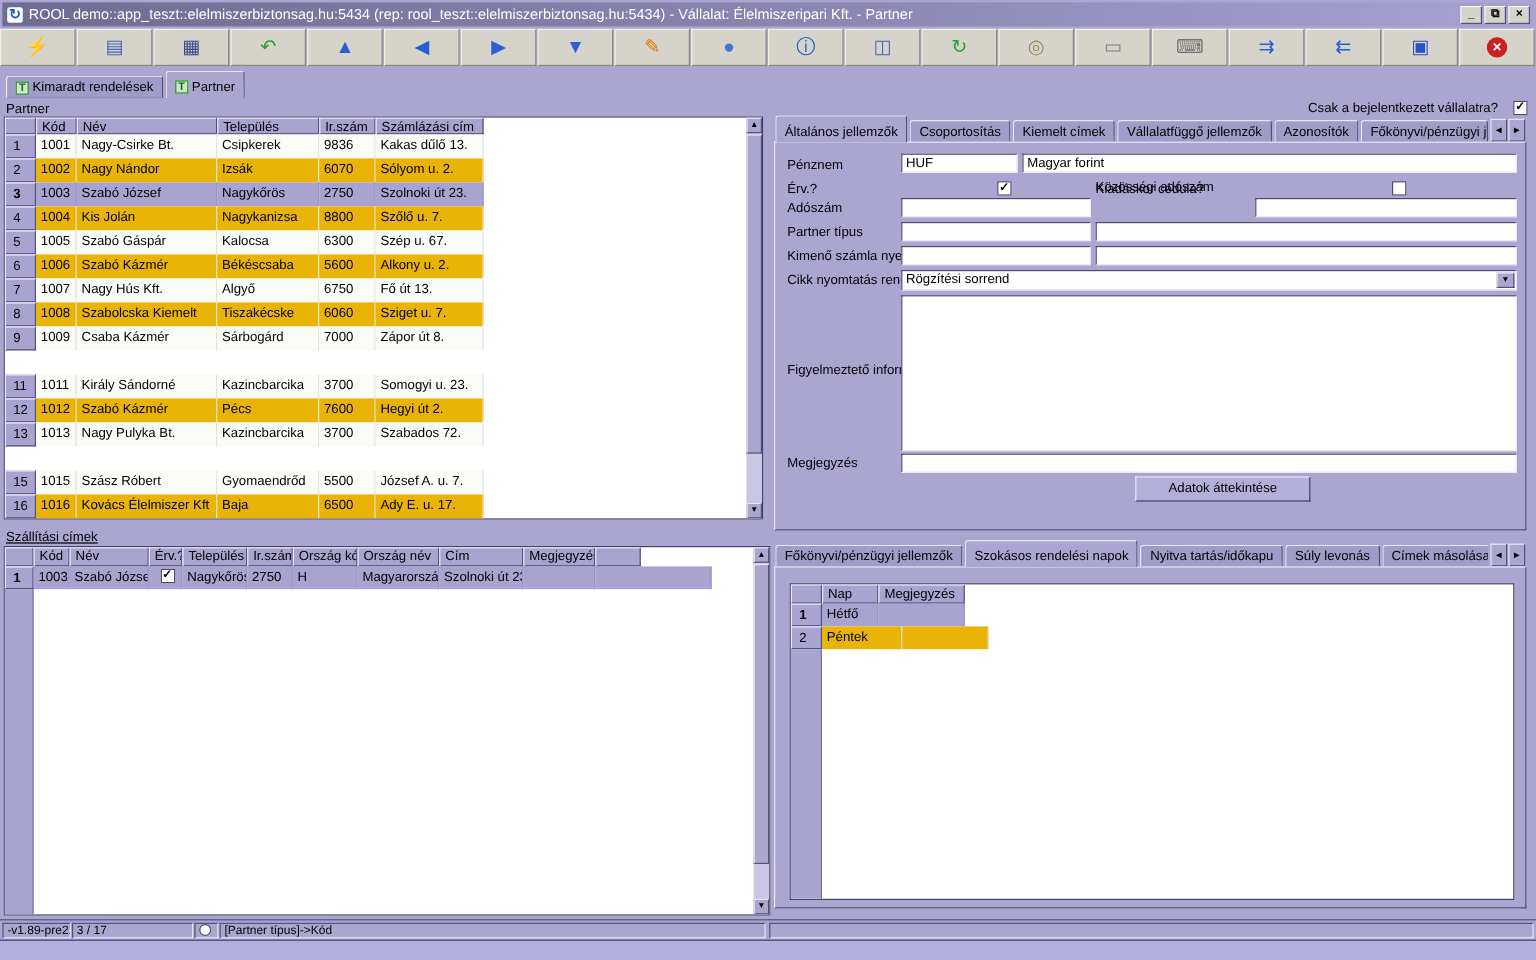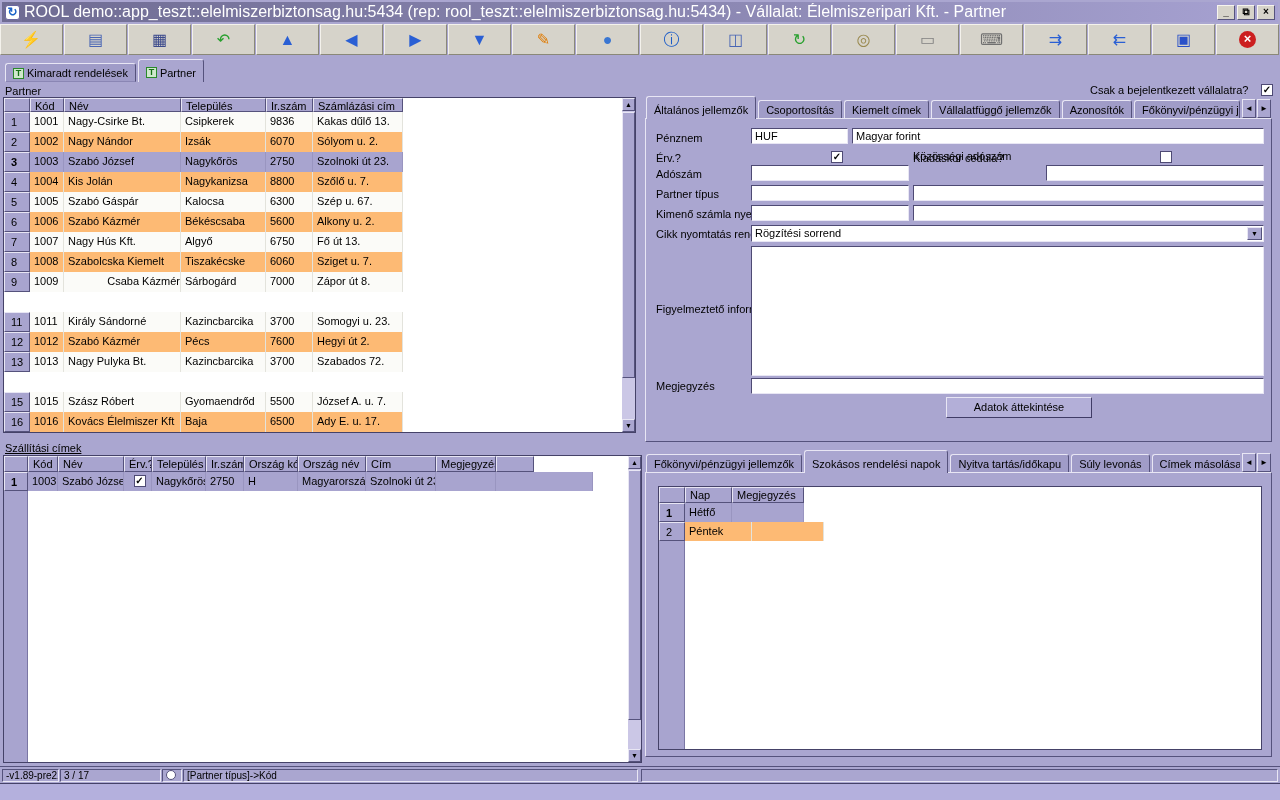--- a/index.html
+++ b/index.html
@@ -9,21 +9,21 @@
     background:#aaa6d0; font-family:"Liberation Sans", sans-serif;
     font-size:11px; color:#000;
   }
 
   
   .titlebar { position:absolute; left:2px; top:2px; width:1276px; height:20px;
     background:linear-gradient(90deg,#6f6c93 0%,#8b87b2 55%,#a7a2d2 100%);
     display:flex; align-items:center; padding:0 3px; }
   .logo { width:15px; height:15px; background:#fff; border:1px solid #6a66a0; border-radius:3px;
     color:#1b62c8; font-weight:bold; font-size:12px; line-height:13px; text-align:center; margin-right:4px; flex:none; }
-  .title-text { color:#fff; font-size:16px; white-space:nowrap; overflow:hidden; flex:1; }
+  .title-text { color:#fff; font-size:12px; white-space:nowrap; overflow:hidden; flex:1; }
   .winbtn { width:18px; height:15px; background:#d6d3ca; border:1px solid;
     border-color:#f6f4ee #55527c #55527c #f6f4ee; font-size:10px; line-height:12px;
     text-align:center; font-weight:bold; color:#000; margin-left:2px; flex:none; }
 
   
   .toolbar { position:absolute; left:0; top:23px; width:1280px; height:33px; display:flex; }
   .tool { flex:1; height:31px; margin:1px 1px 0 0; background:#d6d3ca; border:1px solid;
     border-color:#f4f2ec #8a8878 #8a8878 #f4f2ec; display:flex; align-items:center;
     justify-content:center; font-size:16px; }
   .tglyph { line-height:1; }
@@ -50,21 +50,21 @@
   .seclabel { position:absolute; font-size:11px; }
 
   
   .gridwrap { position:absolute; background:#fff; border:1px solid #454268; overflow:hidden; }
   .grow { position:absolute; left:0; display:flex; }
   .gcell { overflow:hidden; white-space:nowrap; padding:3px 0 0 4px; height:100%; flex:none; }
   .ghead .gcell { background:#a8a4cf; border:1px solid; border-color:#e8e6f4 #55527c #55527c #e8e6f4; padding-top:1px; }
   .gut { background:#a8a4cf; border:1px solid; border-color:#e8e6f4 #55527c #55527c #e8e6f4;
     padding-left:6px; flex:none; height:100%; overflow:hidden; }
   .r0 .gcell.body { background:#fbfbf8; border-right:1px solid #e3e3dc; }
-  .r1 .gcell.body { background:#fdba74; border-right:1px solid #e3e3dc; }
+  .r1 .gcell.body { background:#eab308; border-right:1px solid #e3e3dc; }
   .sel .gcell.body { background:#a8a4cf; border-right:1px solid #9995c0; }
   .gutstrip { position:absolute; background:#a8a4cf; border-right:1px solid #7a76a4; }
 
   
   .sb { position:absolute; width:13px; background:#cbc7e6; }
   .sbbtn { position:absolute; left:0; width:13px; height:13px; background:#aaa6d0; border:1px solid;
     border-color:#e8e6f4 #55527c #55527c #e8e6f4; font-size:7px; line-height:11px; text-align:center; }
   .sbthumb { position:absolute; left:0; width:13px; background:#aaa6d0; border:1px solid;
     border-color:#e8e6f4 #55527c #55527c #e8e6f4; }
 
@@ -248,21 +248,21 @@
       <div class="gcell gut" style="width: 26px;">8</div>
       <div class="gcell body" style="width: 34px;">1008</div>
       <div class="gcell body" style="width: 117px;">Szabolcska Kiemelt</div>
       <div class="gcell body" style="width: 85px;">Tiszakécske</div>
       <div class="gcell body" style="width: 47px;">6060</div>
       <div class="gcell body" style="width: 90px;">Sziget u. 7.</div>
     </div>
     <div class="grow r0" style="top: 174px; height: 20px;">
       <div class="gcell gut" style="width: 26px;">9</div>
       <div class="gcell body" style="width: 34px;">1009</div>
-      <div class="gcell body" style="width: 117px; text-align: right;">Csaba Kázmér</div>
+      <div class="gcell body" style="width: 117px;">Csaba Kázmér</div>
       <div class="gcell body" style="width: 85px;">Sárbogárd</div>
       <div class="gcell body" style="width: 47px;">7000</div>
       <div class="gcell body" style="width: 90px;">Zápor út 8.</div>
     </div>
     <div class="grow r0" style="top: 214px; height: 20px;">
       <div class="gcell gut" style="width: 26px;">11</div>
       <div class="gcell body" style="width: 34px;">1011</div>
       <div class="gcell body" style="width: 117px;">Király Sándorné</div>
       <div class="gcell body" style="width: 85px;">Kazincbarcika</div>
       <div class="gcell body" style="width: 47px;">3700</div>

